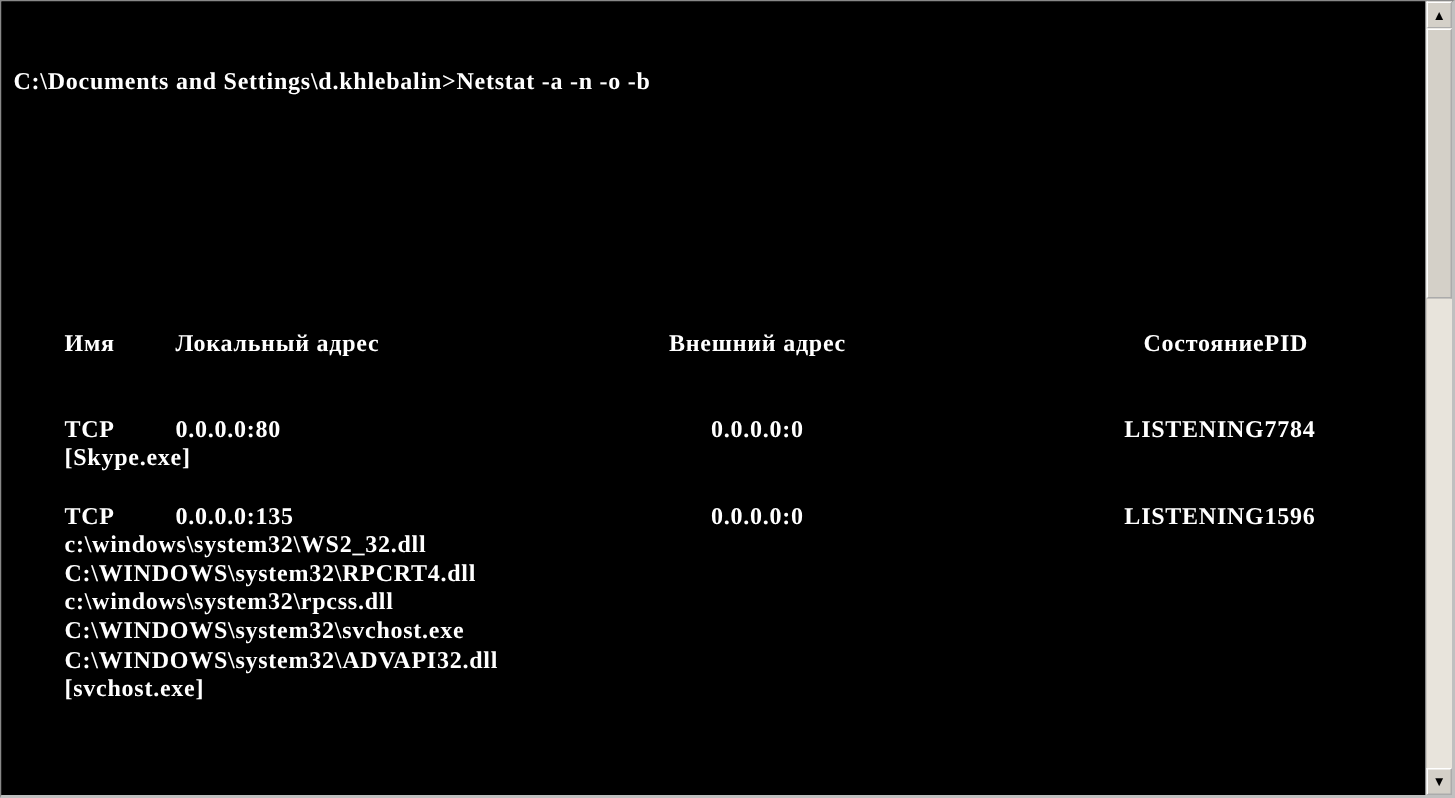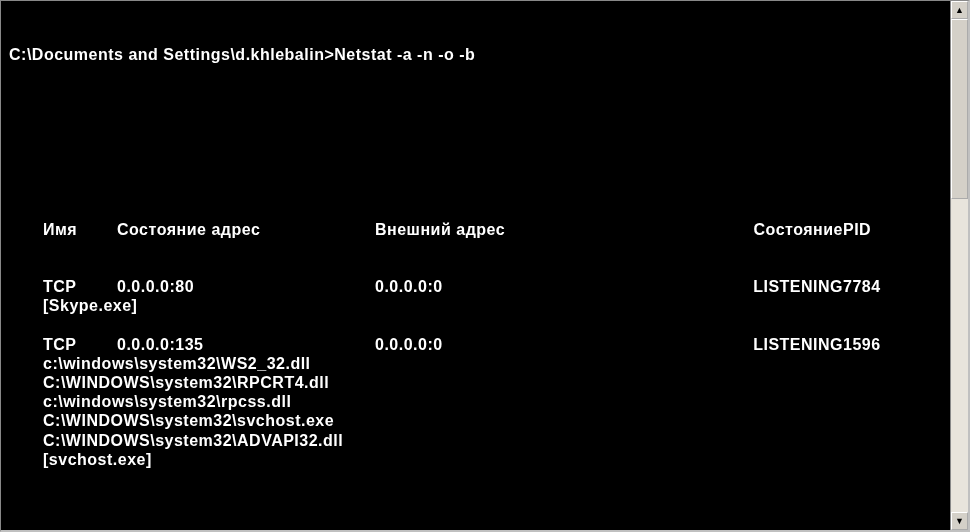--- a/index.html
+++ b/index.html
@@ -17,21 +17,21 @@
       border: 2px solid #c0c0c0;
       border-top: 1px solid #888;
       border-left: 1px solid #888;
       position: relative;
       display: flex;
     }
     .terminal {
       flex: 1;
       background: #000;
       color: #fff;
-      font-family: Liberation Sans, sans-serif;
+      font-family: Liberation Serif, serif;
       font-size: 16px;
       font-weight: bold;
       line-height: 1.2;
       padding: 6px 8px;
       white-space: pre;
       overflow: hidden;
       letter-spacing: 0.5px;
     }
     .scrollbar-vertical {
       width: 18px;
@@ -66,36 +66,36 @@
       border: 1px outset #fff;
     }
     .prompt-line { margin-bottom: 2px; }
     .blank { height: 19px; }
     .header-row, .conn-row, .extra-line {
       display: flex;
     }
     .col-indent { width: 34px; display: inline-block; }
     .col-proto { width: 74px; display: inline-block; }
     .col-local { width: 258px; display: inline-block; }
-    .col-foreign { width: 260px; display: inline-block; }
+    .col-foreign { width: 260px; display: inline-block; text-align: center; }
     .col-state { width: 208px; display: inline-block; text-align: right; }
     .col-pid { display: inline-block; }
   </style>
 </head>
 <body>
 
 <div class="window">
   <div class="terminal">
     <div class="prompt-line">C:\Documents and Settings\d.khlebalin&gt;Netstat -a -n -o -b</div>
     <div class="blank"></div>
     <div class="blank"></div>
     <div class="header-row">
       <span class="col-indent"></span>
       <span class="col-proto">Имя</span>
-      <span class="col-local">Состояние адрес</span>
+      <span class="col-local">Локальный адрес</span>
       <span class="col-foreign">Внешний адрес</span>
       <span class="col-state">Состояние</span>
       <span class="col-pid">PID</span>
     </div>
     <div id="conn-list"><div class="conn-row"><span class="col-indent"></span><span class="col-proto">TCP</span><span class="col-local">0.0.0.0:80</span><span class="col-foreign">0.0.0.0:0</span><span class="col-state">LISTENING</span><span class="col-pid">7784</span></div><div class="extra-line"><span class="col-indent"></span><span>[Skype.exe]</span></div><div class="blank"></div><div class="conn-row"><span class="col-indent"></span><span class="col-proto">TCP</span><span class="col-local">0.0.0.0:135</span><span class="col-foreign">0.0.0.0:0</span><span class="col-state">LISTENING</span><span class="col-pid">1596</span></div><div class="extra-line"><span class="col-indent"></span><span>c:\windows\system32\WS2_32.dll</span></div><div class="extra-line"><span class="col-indent"></span><span>C:\WINDOWS\system32\RPCRT4.dll</span></div><div class="extra-line"><span class="col-indent"></span><span>c:\windows\system32\rpcss.dll</span></div><div class="extra-line"><span class="col-indent"></span><span>C:\WINDOWS\system32\svchost.exe</span></div><div class="extra-line"><span class="col-indent"></span><span>C:\WINDOWS\system32\ADVAPI32.dll</span></div><div class="extra-line"><span class="col-indent"></span><span>[svchost.exe]</span></div><div class="blank"></div></div>
   </div>
   <div class="scrollbar-vertical">
     <div class="sb-btn">▲</div>
     <div class="sb-track">
       <div class="sb-thumb"></div>

